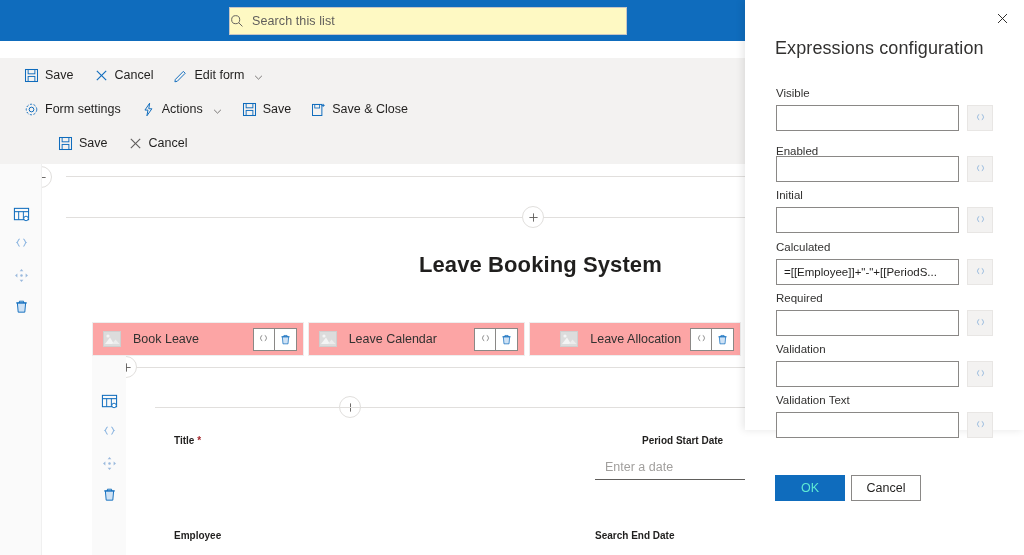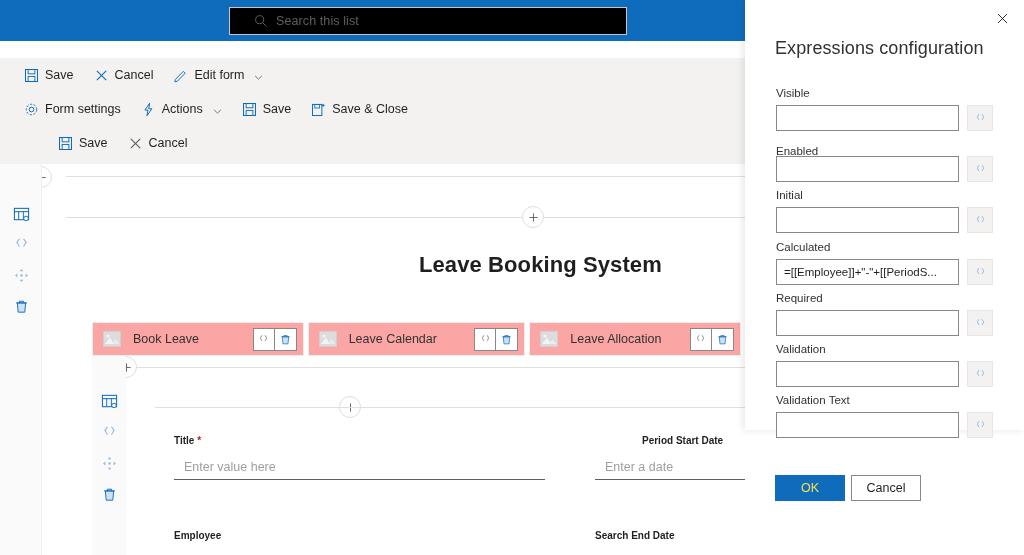--- a/index.html
+++ b/index.html
@@ -12,22 +12,22 @@
   }
   #root { position: relative; width: 1024px; height: 555px; }
 
   
   .topbar {
     position: absolute; left: 0; top: 0; width: 745px; height: 41px;
     background: #0f6cbd;
   }
   .searchbox {
     position: absolute; left: 229px; top: 7px; width: 398px; height: 28px;
-    background: #000000; border: 1px solid #c8c6c4;
-    display: flex; align-items: center; padding-left: 24px; gap: 8px;
+    background: #fef9c3; border: 1px solid #c8c6c4;
+    display: flex; align-items: center; padding-left: 0; gap: 8px;
   }
   .search-icon { width: 14px; height: 14px; display: block; }
   .search-ph { font-size: 12.5px; color: #605e5c; letter-spacing: .1px; }
 
   
   .white-strip {
     position: absolute; left: 0; top: 41px; width: 745px; height: 17px;
     background: #ffffff;
   }
 
@@ -149,21 +149,21 @@
   }
   .pf-expr {
     width: 26px; height: 26px; margin-left: 8px;
     border: 1px solid #e8e6e4; background: #f3f2f1;
     display: flex; align-items: center; justify-content: center; cursor: default;
   }
   .pf-expr svg { display: block; }
 
   .btn-ok {
     position: absolute; left: 775px; top: 475px; width: 70px; height: 26px;
-    background: #0f6cbd; color: #fde047; border: 1px solid #0f6cbd;
+    background: #0f6cbd; color: #5eead4; border: 1px solid #0f6cbd;
     font-size: 12.5px; display: flex; align-items: center; justify-content: center;
     cursor: default;
   }
   .btn-cancel {
     position: absolute; left: 851px; top: 475px; width: 70px; height: 26px;
     background: #ffffff; color: #201f1e; border: 1px solid #8a8886;
     font-size: 12.5px; display: flex; align-items: center; justify-content: center;
     cursor: default;
   }
 </style>
@@ -443,21 +443,21 @@
         <span class="tact">
           <svg viewBox="0 0 18 18" width="13" height="13">
             <path d="M4.6 5.2 H13.4 L12.5 15 H5.5 Z" fill="#cfe2f5" stroke="#0f6cbd" stroke-width="1"></path>
             <line x1="3.3" y1="5.2" x2="14.7" y2="5.2" stroke="#0f6cbd" stroke-width="1.1"></line>
             <path d="M6.8 5.2 V3.4 H11.2 V5.2" fill="none" stroke="#0f6cbd" stroke-width="1"></path>
           </svg>
         </span>
       </span>
     </div>
 
-    <div class="tabcard" style="width:213px;">
+    <div class="tabcard" style="width:213px;padding-left:20px;">
       <span class="img-ph">
         <svg viewBox="0 0 18 16" width="18" height="16">
           <rect x="0.5" y="0.5" width="17" height="15" fill="#dcdcdc" stroke="#cfcfcf"></rect>
           <circle cx="5" cy="5" r="1.6" fill="#f4f4f4"></circle>
           <polygon points="2,13 7,6.5 11,13" fill="#f4f4f4"></polygon>
           <polygon points="9,13 12.5,8.5 16.5,13" fill="#ececec"></polygon>
         </svg>
       </span>
       <span class="tlabel">Leave Allocation</span>
       <span class="tactions">
@@ -475,21 +475,20 @@
           </svg>
         </span>
       </span>
     </div>
   </div>
 
   <div class="fld-label" style="left:174px; top:435px;">
     <span>Title</span>
     <span class="req-star">*</span>
   </div>
-  <div class="fld-input" style="left:174px; top:460px; width:371px;">Enter value here</div>
 
   <div class="fld-label" style="left:595px; top:435px;margin-left:47px;">Period Start Date</div>
   <div class="fld-input" style="left:595px; top:460px; width:150px;">Enter a date</div>
 
   <div class="fld-label" style="left:174px; top:530px;">Employee</div>
   <div class="fld-label" style="left:595px; top:530px;">Search End Date</div>
 
   <div class="panel">
     <div class="panel-close">
       <svg viewBox="0 0 16 16" width="13" height="13">

